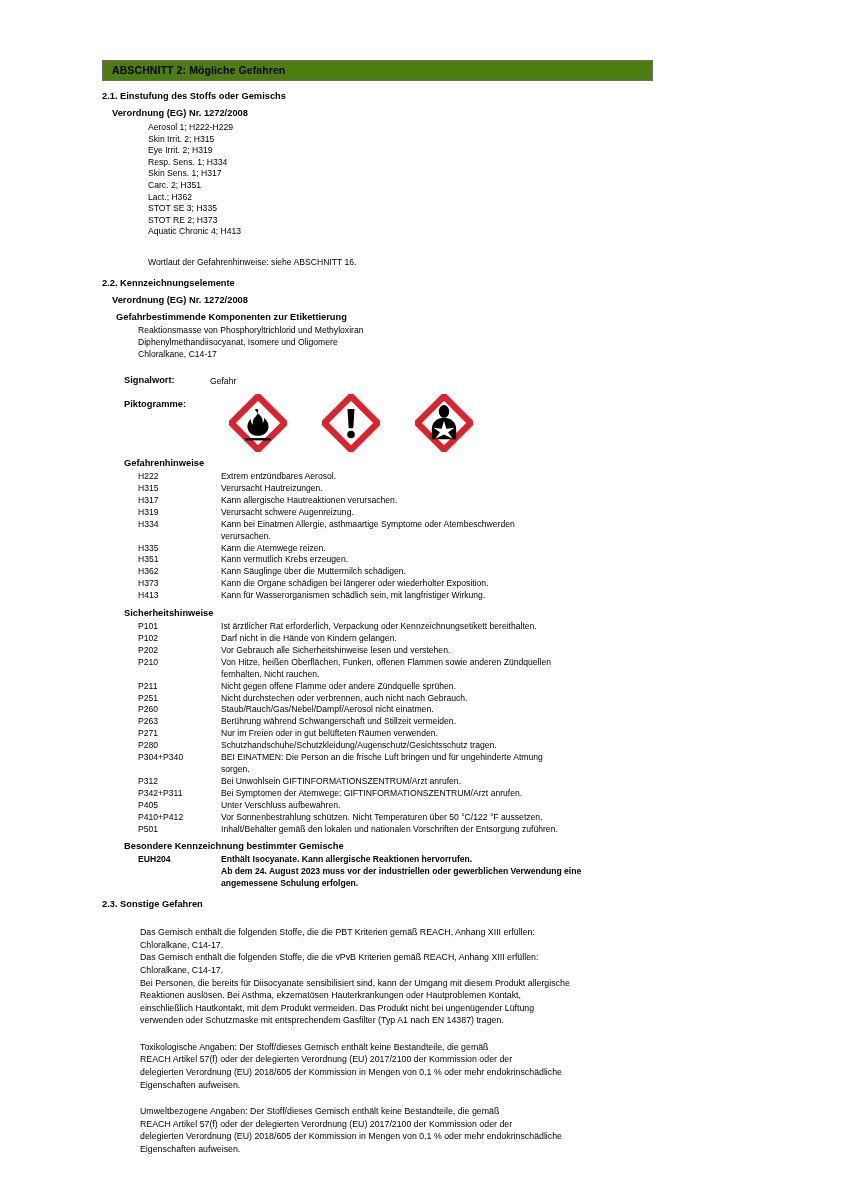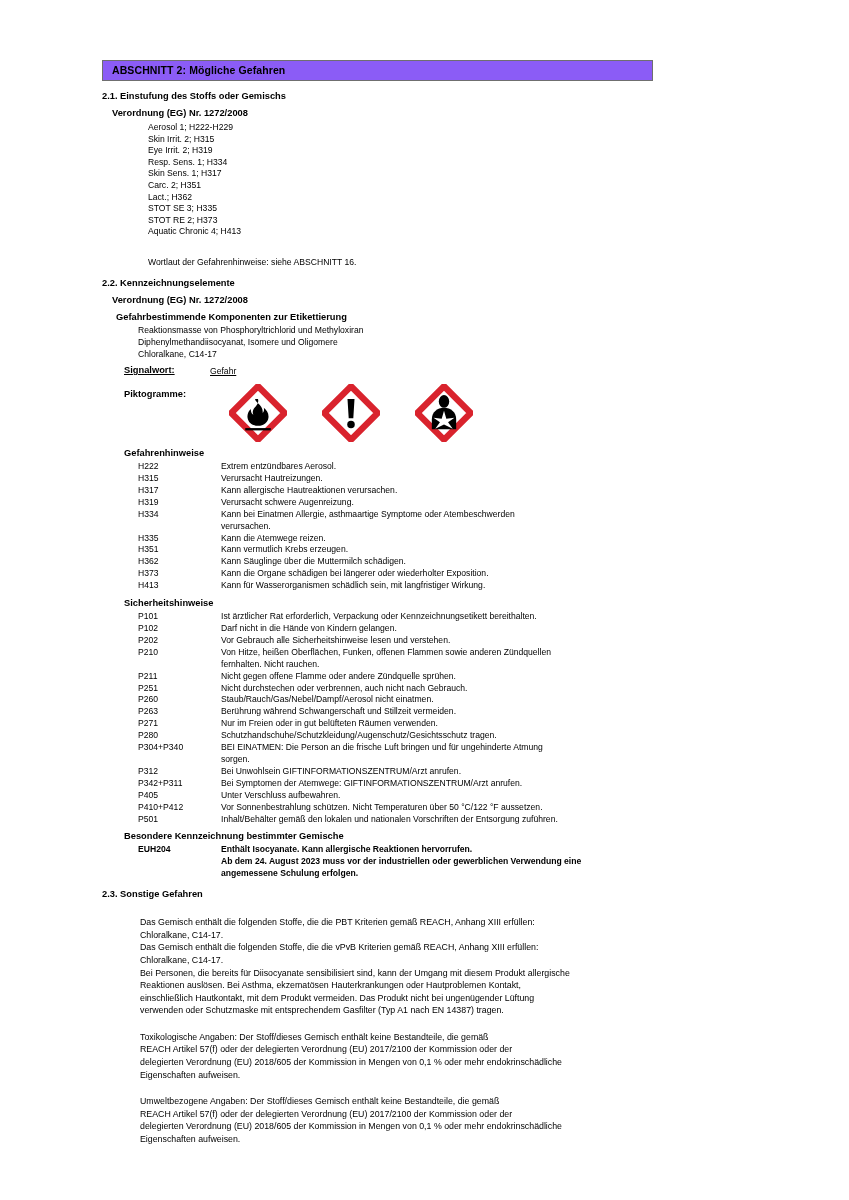--- a/index.html
+++ b/index.html
@@ -26,21 +26,21 @@
   .content {
     position: absolute;
     left: 102px;
     top: 60px;
     width: 660px;
   }
 
   
   .section-bar {
     width: 551px;
-    background: #8b5cf6;
+    background: #4d7c0f;
     border: 1px solid #6f6f6f;
     padding: 3px 16px 3px 9px;
     font-size: 10.5px;
     font-weight: bold;
     letter-spacing: 0.1px;
     line-height: 13px;
     color: #000;
   }
 
   
@@ -93,22 +93,21 @@
     font-size: 8.6px;
     line-height: 11.6px;
     margin-left: 46px;
     margin-top: 19px;
   }
 
   
   .kv-row {
     display: flex;
     margin-left: 22px;
-    margin-top: 4px;
-    text-decoration: underline;
+    margin-top: 14px;
   }
   .kv-row .k {
     width: 86px;
     flex: 0 0 86px;
     font-size: 9.3px;
     font-weight: bold;
     line-height: 12px;
   }
   .kv-row .v {
     font-size: 8.6px;

